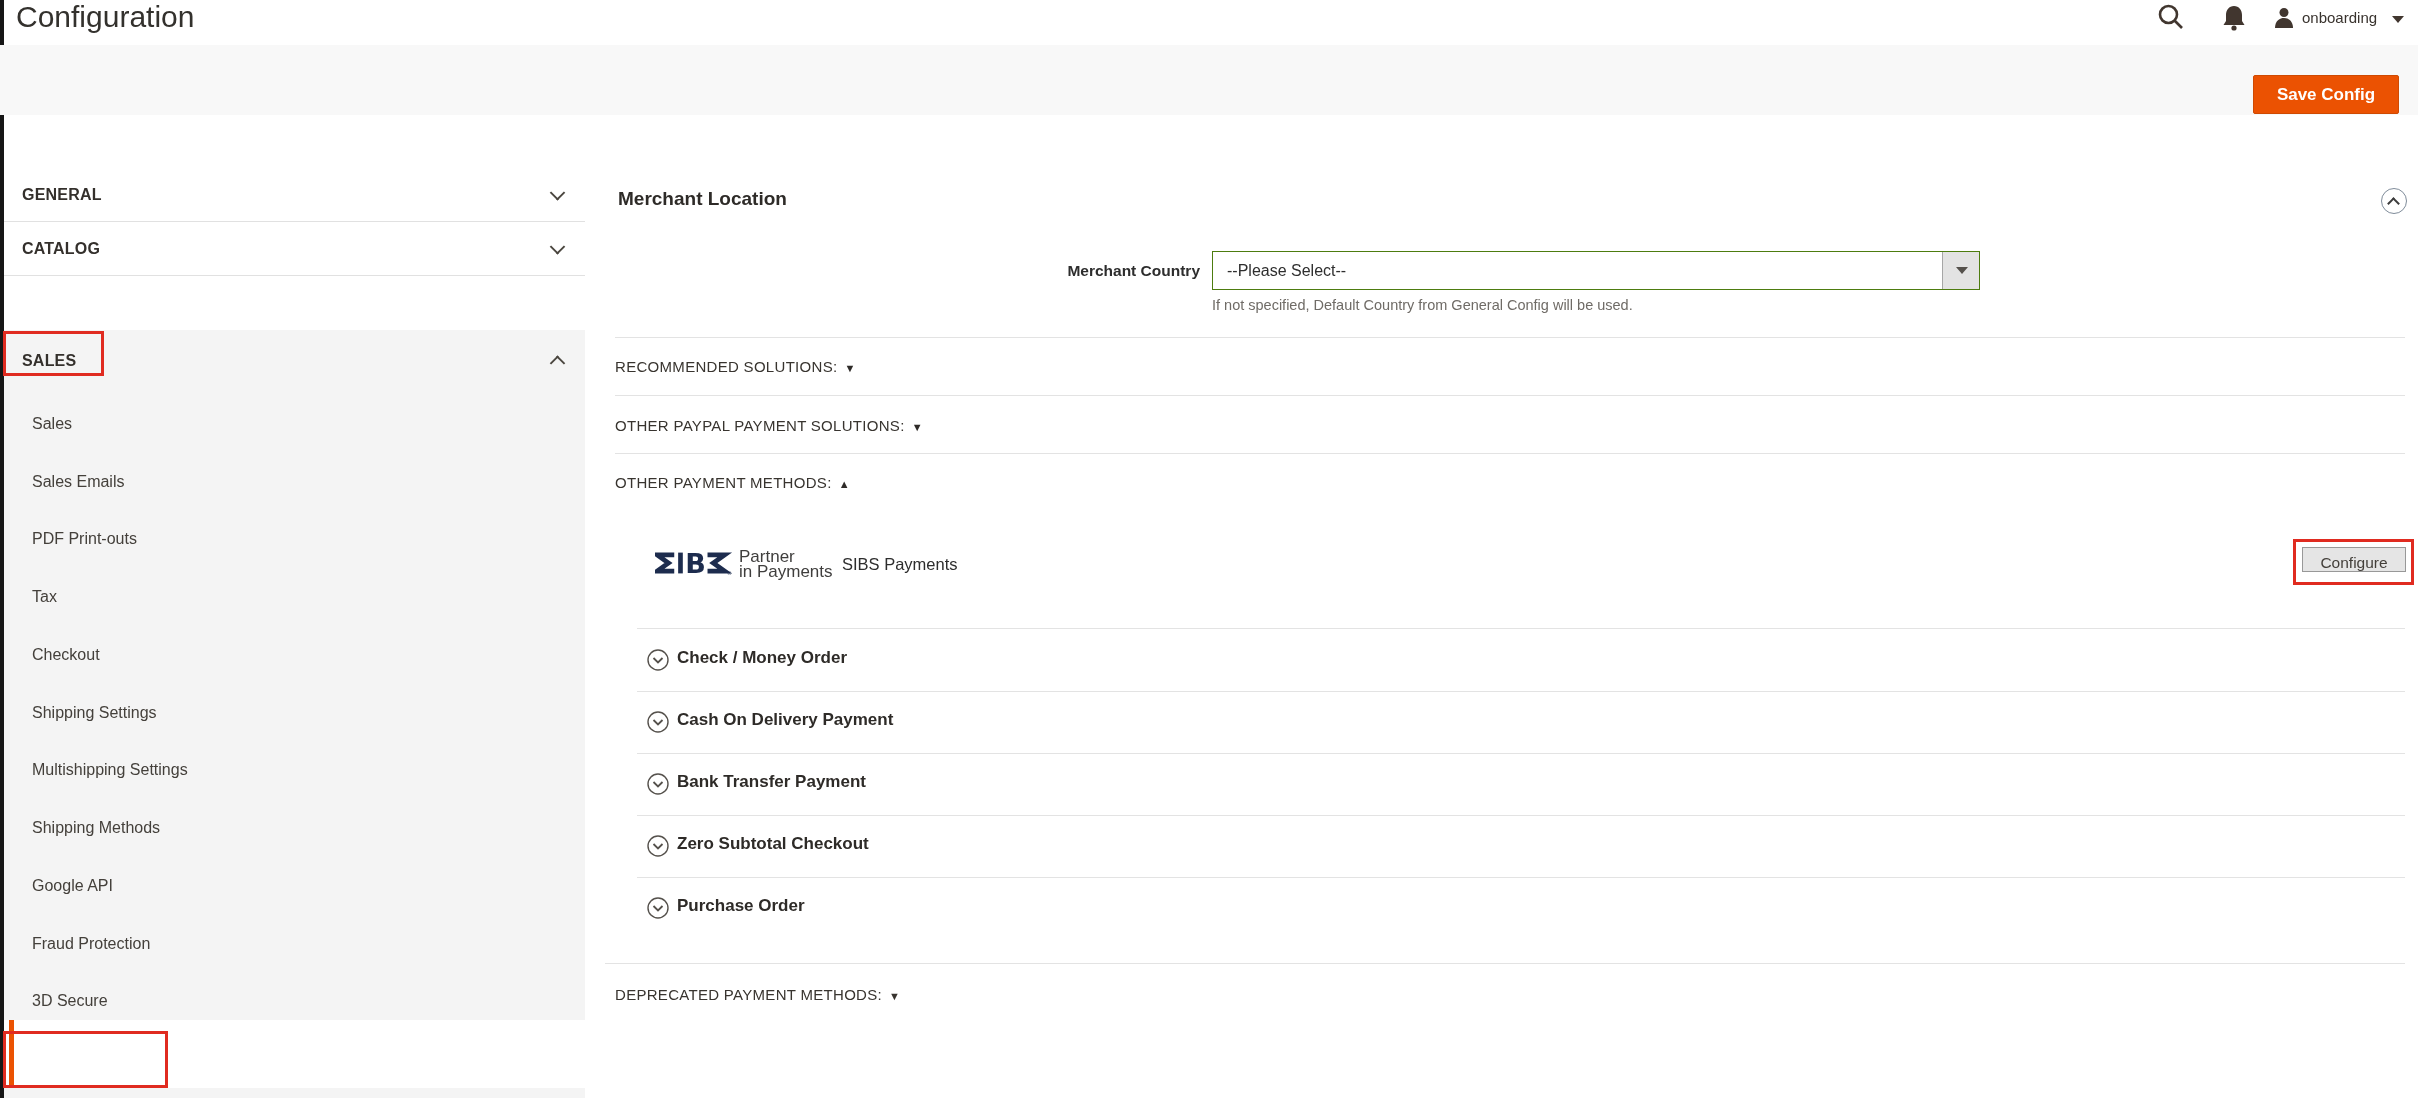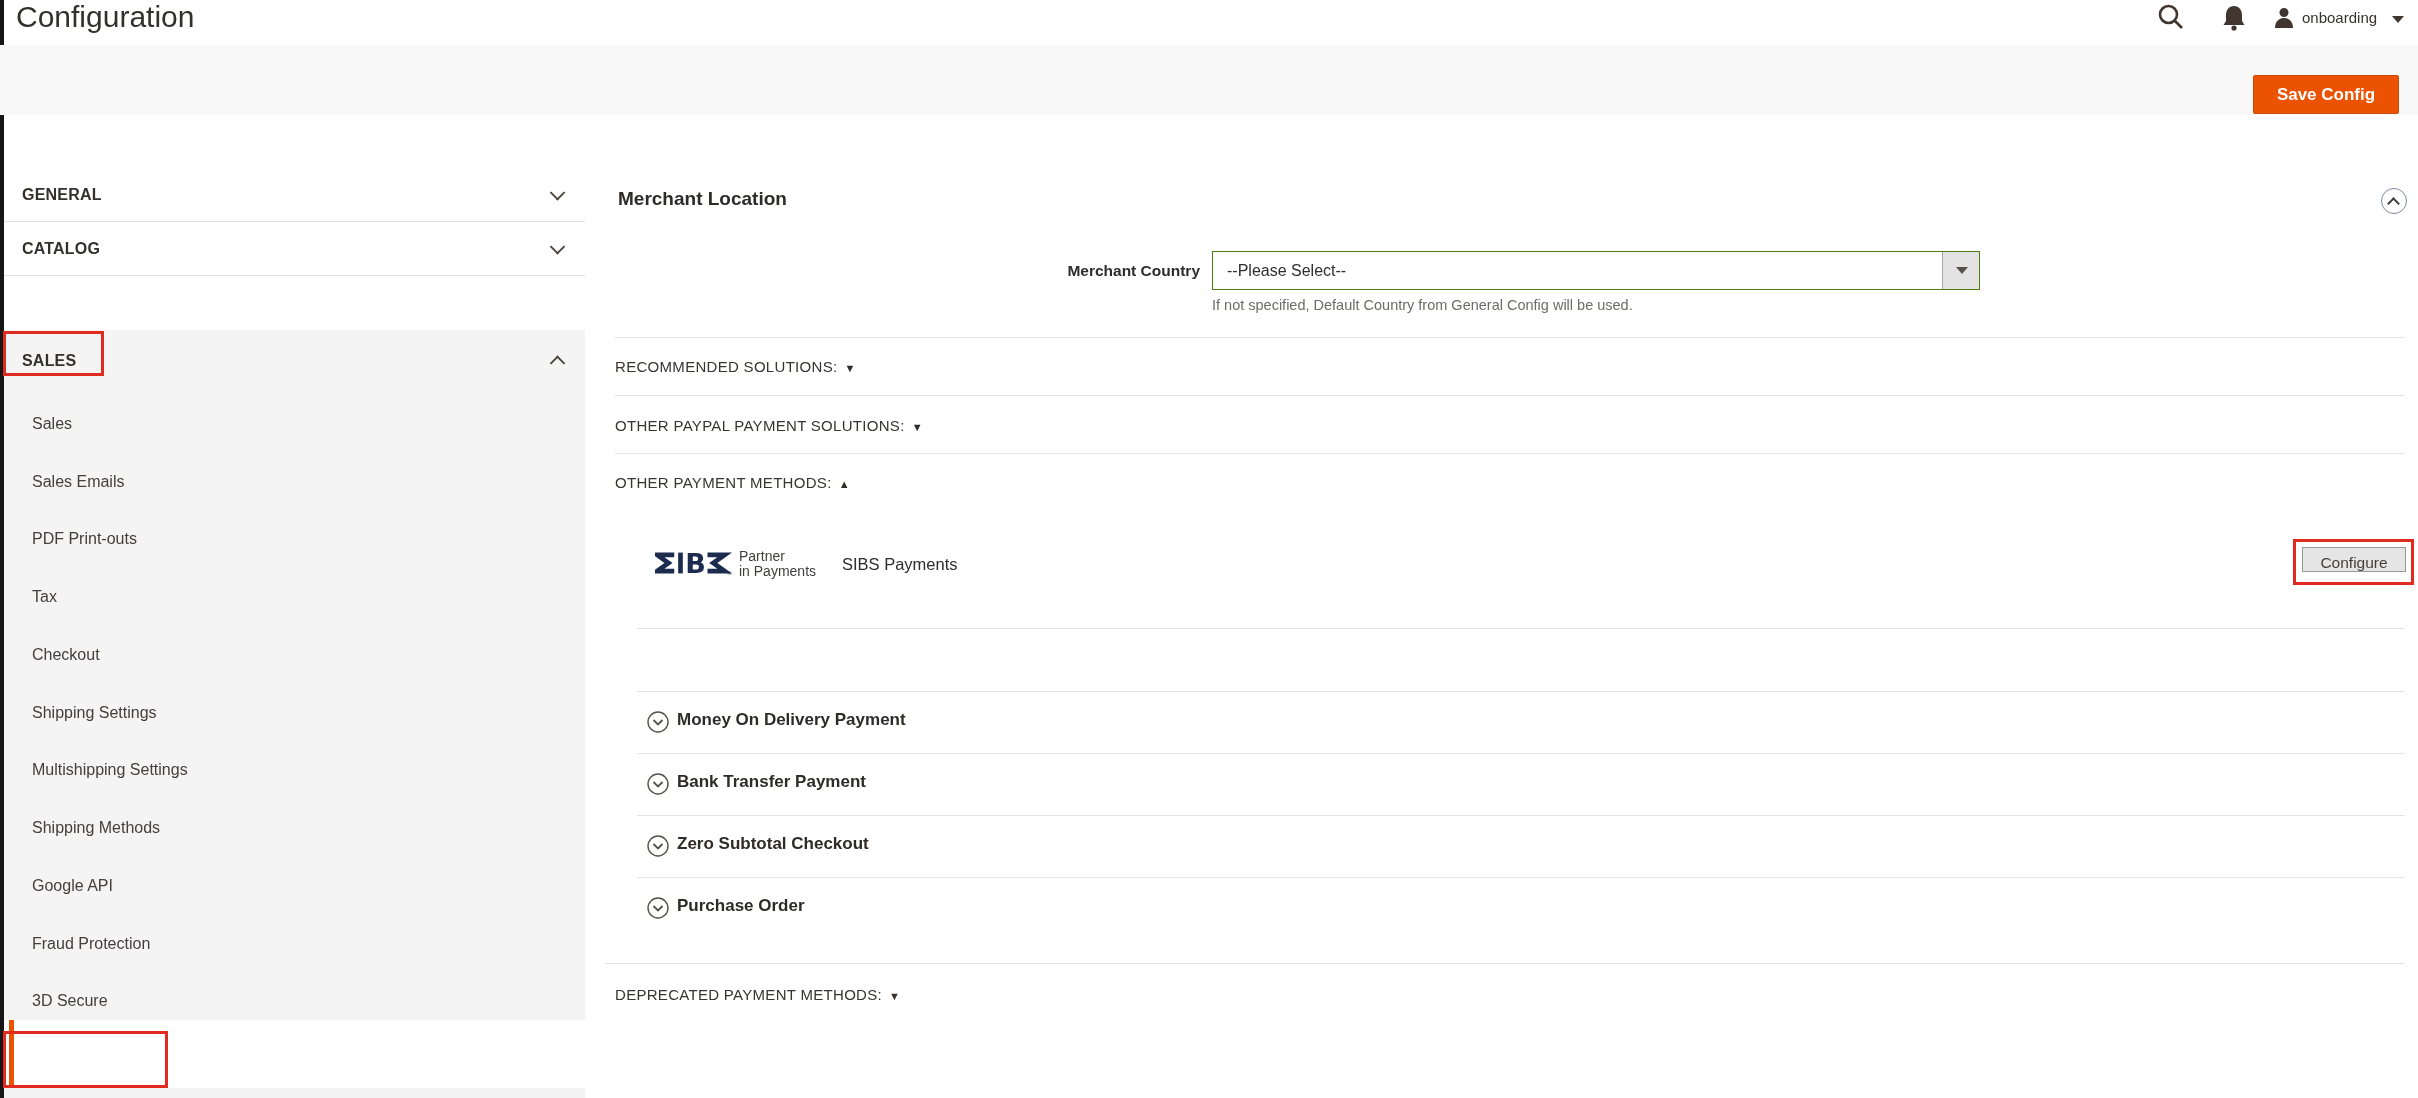--- a/index.html
+++ b/index.html
@@ -56,21 +56,21 @@
   .select .arrow-btn{position:absolute;right:0;top:0;width:37px;height:37px;background:#e3e3e3;border-left:1px solid #a6a6a6;}
   .select .arrow-btn:after{content:"";position:absolute;left:13px;top:15px;border-left:6px solid transparent;border-right:6px solid transparent;border-top:7px solid #55514c;}
   .field-note{position:absolute;left:1212px;top:297px;font-size:14.5px;color:#6f6b66;}
 
   .divider{position:absolute;height:1px;background:var(--divider);}
 
   .group-head{position:absolute;left:615px;height:20px;line-height:20px;font-size:15px;color:#38342f;letter-spacing:.3px;cursor:pointer;}
   .group-head .ar{font-size:11px;margin-left:7px;color:#2e2b28;}
 
   .sibs-logo{position:absolute;left:655px;top:547px;width:78px;height:32px;}
-  .sibs-tagline{position:absolute;left:739px;top:549px;font-size:14px;line-height:15px;color:#3f3e3d;}
+  .sibs-tagline{position:absolute;left:739px;top:549px;font-size:17px;line-height:15px;color:#3f3e3d;}
   .sibs-name{position:absolute;left:842px;top:555px;font-size:16.5px;font-weight:400;color:#2d2d2d;}
   .btn-configure{position:absolute;left:2302px;top:547px;width:104px;height:25px;background:#e5e5e5;border:1px solid #989898;
     font-size:15.5px;color:#433f3a;text-align:center;line-height:29px;cursor:pointer;}
 
   .pay-row{position:absolute;left:637px;width:1768px;height:42px;cursor:pointer;}
   .pay-row svg{position:absolute;left:10px;top:10px;}
   .pay-row .lbl{position:absolute;left:40px;top:9px;font-size:17px;font-weight:700;color:#2e2b28;}
 
   .dep-head{position:absolute;left:615px;top:985px;height:20px;line-height:20px;font-size:15px;color:#38342f;letter-spacing:.3px;cursor:pointer;}
   .dep-head .ar{font-size:11px;margin-left:7px;}
@@ -185,28 +185,35 @@
   <div class="sibs-tagline">
     <div>Partner</div>
     <div>in Payments</div>
   </div>
   <div class="sibs-name">SIBS Payments</div>
   <div class="btn-configure">Configure</div>
   <div class="anno" style="left:2293px;top:539px;width:121px;height:46px;"></div>
 
   <div class="divider" style="left:637px;top:628px;width:1768px;"></div>
 
+  <div class="pay-row" style="top:639px;">
+    <svg width="22" height="22" viewBox="0 0 22 22">
+      <circle cx="11" cy="11" r="10" fill="none" stroke="#55514c" stroke-width="1.4"></circle>
+      <path d="M6.5 9 L11 13.5 L15.5 9" fill="none" stroke="#55514c" stroke-width="1.8"></path>
+    </svg>
+    <span class="lbl">Check / Money Order</span>
+  </div>
   <div class="divider" style="left:637px;top:691px;width:1768px;"></div>
 
   <div class="pay-row" style="top:701px;">
     <svg width="22" height="22" viewBox="0 0 22 22">
       <circle cx="11" cy="11" r="10" fill="none" stroke="#55514c" stroke-width="1.4"></circle>
       <path d="M6.5 9 L11 13.5 L15.5 9" fill="none" stroke="#55514c" stroke-width="1.8"></path>
     </svg>
-    <span class="lbl">Money On Delivery Payment</span>
+    <span class="lbl">Cash On Delivery Payment</span>
   </div>
   <div class="divider" style="left:637px;top:753px;width:1768px;"></div>
 
   <div class="pay-row" style="top:763px;">
     <svg width="22" height="22" viewBox="0 0 22 22">
       <circle cx="11" cy="11" r="10" fill="none" stroke="#55514c" stroke-width="1.4"></circle>
       <path d="M6.5 9 L11 13.5 L15.5 9" fill="none" stroke="#55514c" stroke-width="1.8"></path>
     </svg>
     <span class="lbl">Bank Transfer Payment</span>
   </div>

